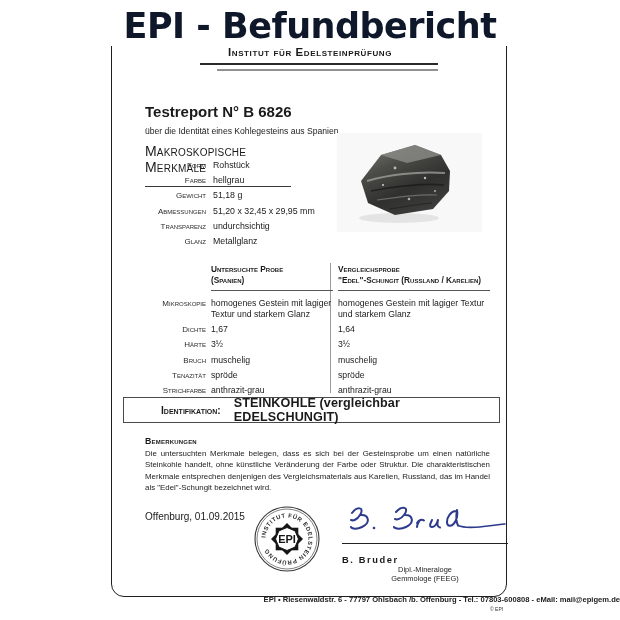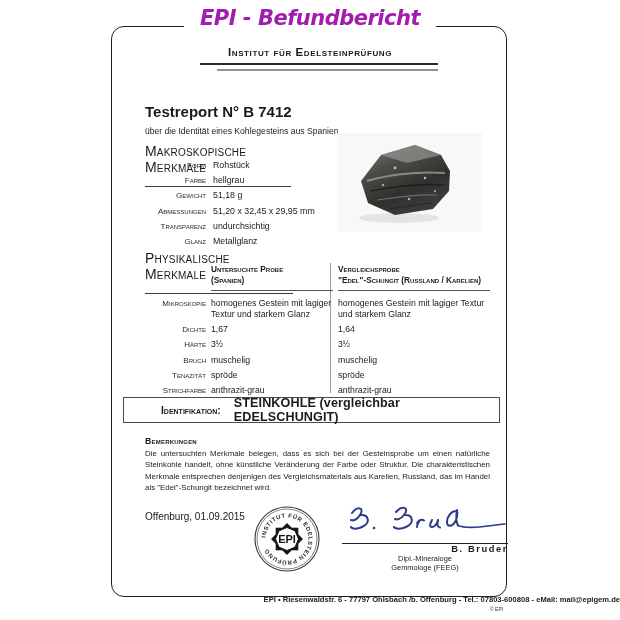--- a/index.html
+++ b/index.html
@@ -5,21 +5,21 @@
   html,body{margin:0;padding:0;background:#fff;}
   #canvas{position:relative;width:620px;height:620px;background:#fff;overflow:hidden;
           font-family:"Liberation Sans","DejaVu Sans",sans-serif;color:#1a1a1a;}
   .abs{position:absolute;}
   .sc{font-variant:small-caps;}
   
   .frame{left:111px;top:26px;width:394px;height:569px;border:1.6px solid #1f1f1f;border-radius:13px;z-index:0;}
   
   .title{left:0;right:0;top:6px;text-align:center;z-index:2;}
   .title span{display:inline-block;background:#fff;padding:0 16px;font-family:"DejaVu Sans",sans-serif;
-              font-weight:bold;font-size:21px;letter-spacing:-0.5px;color:#a21caf;font-style:italic;}
+              font-weight:bold;font-size:35px;letter-spacing:-0.5px;color:#0f172a;}
   .institute{left:0;right:0;top:46px;text-align:center;font-weight:bold;font-size:11.5px;letter-spacing:0.6px;z-index:2;}
   .hline1{left:200px;top:63px;width:238px;height:1.6px;background:#2a2a2a;}
   .hline2{left:217px;top:69px;width:221px;height:1.5px;background:#909090;}
   
   .rep-title{left:145px;top:103px;font-size:15px;font-weight:bold;}
   .rep-sub{left:145px;top:126px;font-size:8.6px;}
   
   .photo{left:337px;top:133px;width:145px;height:99px;background:#f8f8f8;}
   
   .sec-head{font-size:14px;font-weight:normal;letter-spacing:0.2px;border-bottom:1.4px solid #3a3a3a;padding-bottom:11px;}
@@ -44,41 +44,41 @@
          display:flex;align-items:center;padding-left:13px;gap:13px;background:#fff;}
   .idbox .lab{font-size:10.2px;font-weight:bold;padding-left:24px;}
   .idbox .val{font-size:12.6px;font-weight:bold;letter-spacing:0.1px;}
   
   .remarks{left:145px;top:448px;width:345px;font-size:7.9px;line-height:11.4px;text-align:justify;color:#222;}
   
   .date{left:145px;top:511px;font-size:10px;}
   .stamp{left:252px;top:504px;}
   .sigblock{left:342px;top:503px;width:166px;}
   .sigline{border-top:1.3px solid #222;margin-top:-2px;}
-  .signame{text-align:right;font-size:9.3px;font-weight:bold;letter-spacing:1.6px;margin-top:0;}
+  .signame{text-align:left;font-size:9.3px;font-weight:bold;letter-spacing:1.6px;margin-top:11px;}
   .sigrole{text-align:center;font-size:7.4px;line-height:9px;color:#222;}
   
   .footer{left:0;right:0;top:595px;text-align:right;font-size:7.6px;font-weight:bold;color:#222;}
   .copyright{left:490px;top:606px;font-size:5px;color:#333;}
 </style>
 </head>
 <body>
 
 <div id="canvas">
 
   <div class="abs frame"></div>
 
   <div class="abs title">
     <span>EPI - Befundbericht</span>
   </div>
   <div class="abs institute sc">Institut für Edelsteinprüfung</div>
   <div class="abs hline1"></div>
   <div class="abs hline2"></div>
 
-  <div class="abs rep-title">Testreport N° B 7412</div>
+  <div class="abs rep-title">Testreport N° B 6826</div>
   <div class="abs rep-sub">über die Identität eines Kohlegesteins aus Spanien.</div>
 
   <div class="abs photo">
     <svg width="145" height="99" viewBox="0 0 145 99">
       <defs>
         <linearGradient id="rockg" x1="0" y1="0" x2="0.6" y2="1">
           <stop offset="0" stop-color="#7c7c78"></stop>
           <stop offset="0.35" stop-color="#4c4c48"></stop>
           <stop offset="0.7" stop-color="#30302e"></stop>
           <stop offset="1" stop-color="#3c3c3a"></stop>
@@ -120,21 +120,20 @@
     <div class="kv">
         <span class="k sc">Transparenz</span>
         <span class="v">undurchsichtig</span>
       </div>
     <div class="kv">
         <span class="k sc">Glanz</span>
         <span class="v">Metallglanz</span>
       </div>
   </div>
 
-  <div class="abs sec-head phys-head sc">Physikalische Merkmale</div>
   <div class="abs vdiv"></div>
   <div class="abs phys">
     <div class="ph-head">
       <span></span>
       <span class="cell">
         <span class="sc">Untersuchte Probe</span><br>
         <span class="sc">(Spanien)</span>
       </span>
       <span class="cell">
         <span class="sc">Vergleichsprobe</span><br>

